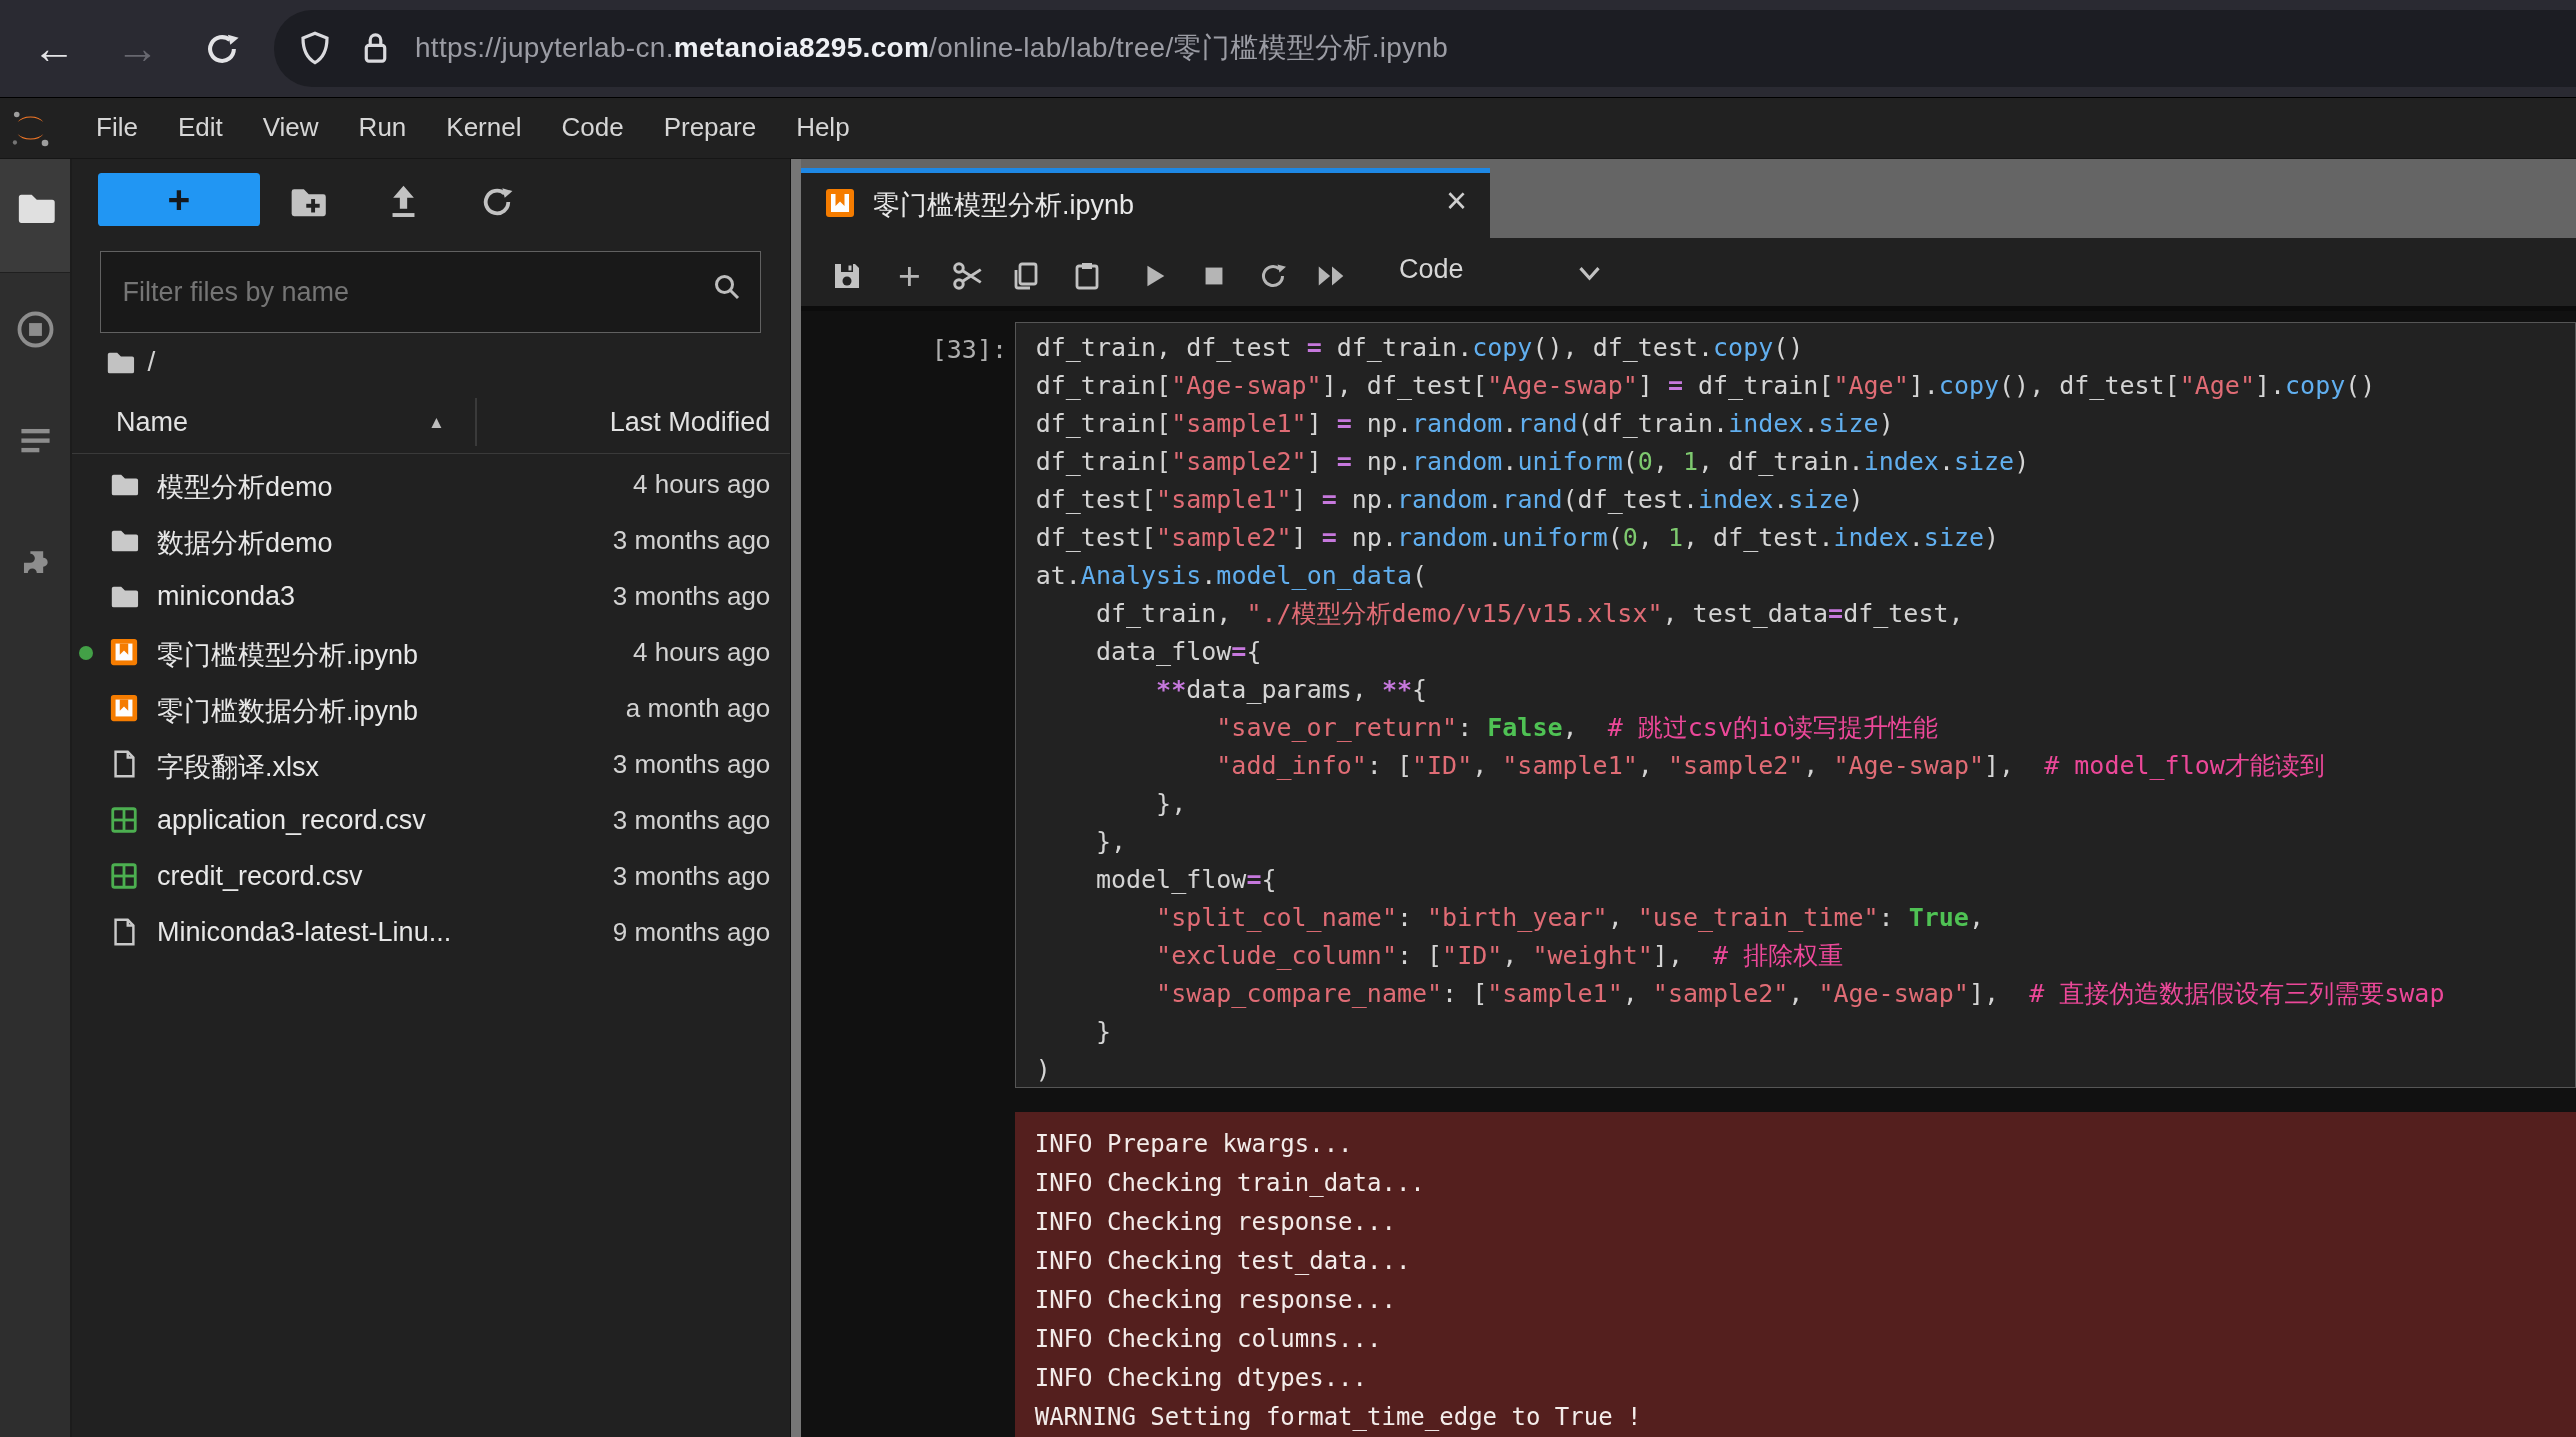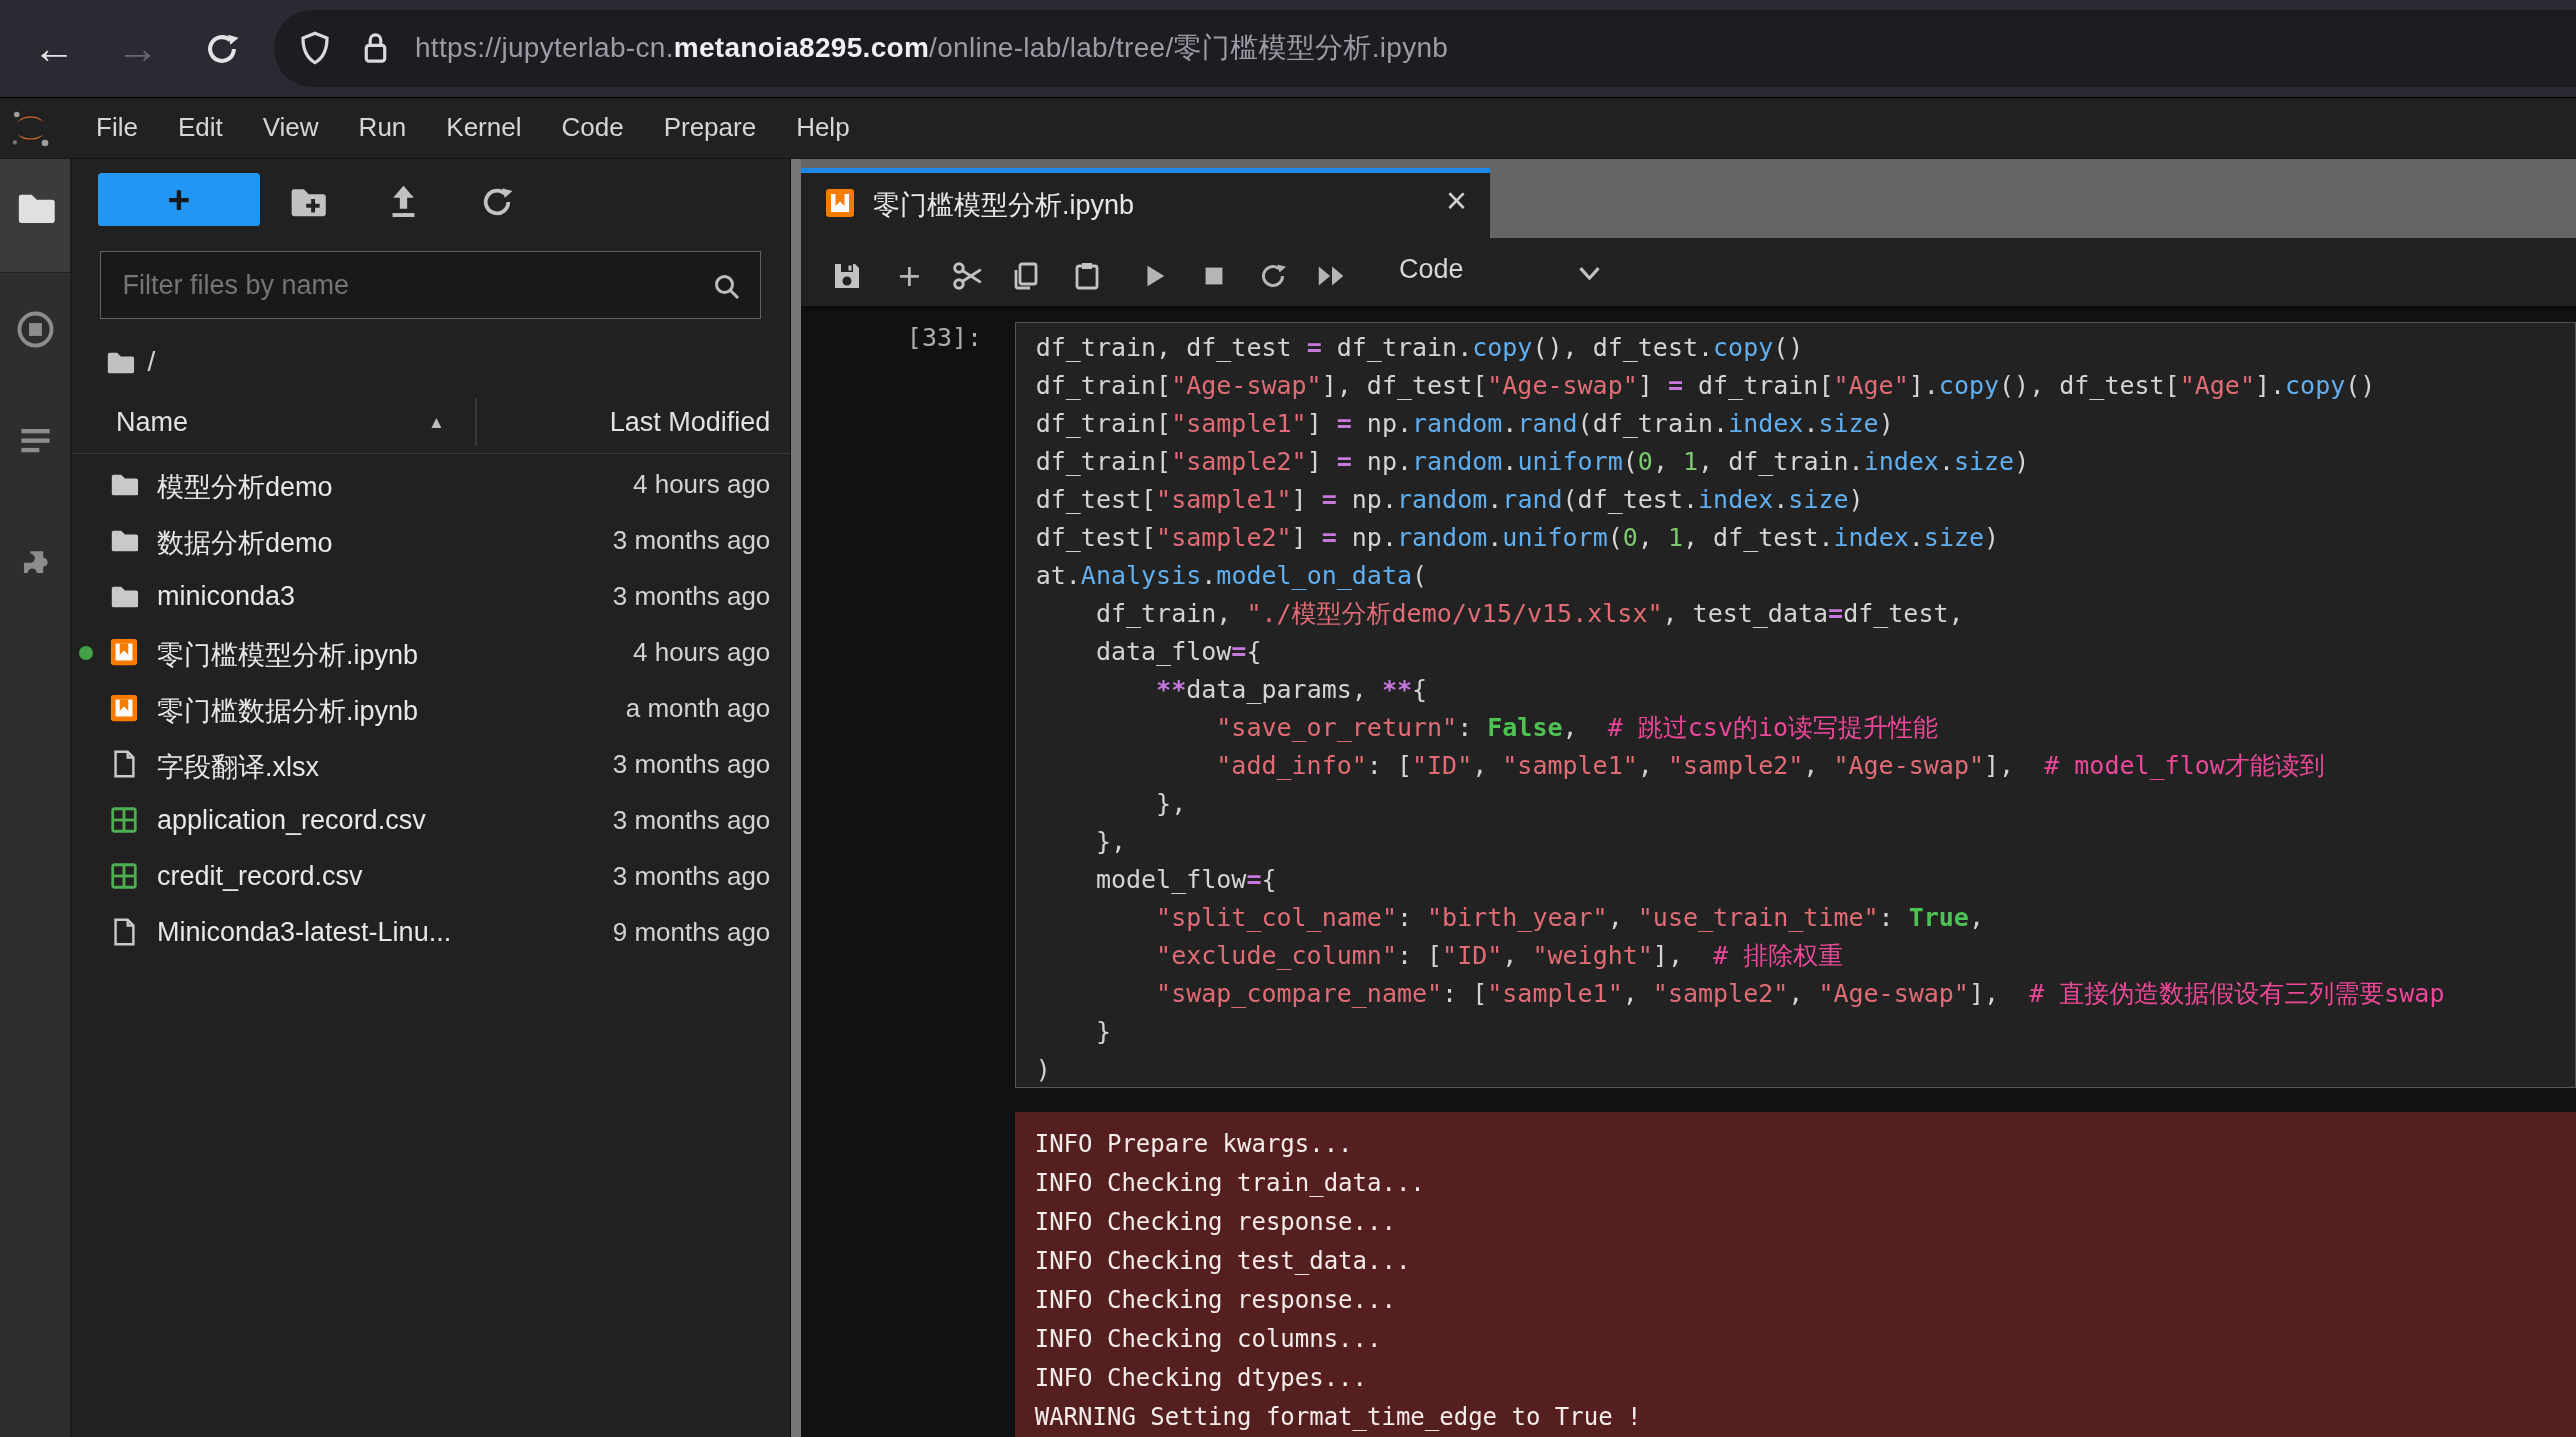--- a/index.html
+++ b/index.html
@@ -40,21 +40,21 @@
                align-items:center; justify-content:center; }
   .strip-divider { position:absolute; left:70px; top:0; width:2.7px; height:100%; background:#1c1c1c; }
 
   
   .filebrowser { position:absolute; left:72px; top:0; width:718px; height:100%; background:#212121; }
   .fb-newlauncher { position:absolute; left:26px; top:14.3px; width:162px; height:53px;
                     border-radius:3.6px; display:flex; align-items:center; justify-content:center;
                     color:#15181c; font-size:39px; font-weight:bold; }
   .fb-toolbtn { position:absolute; top:22.4px; width:54px; height:41px; display:flex;
                 align-items:center; justify-content:center; }
-  .fb-filter { position:absolute; left:28px; top:92px; width:661px; height:68px; }
+  .fb-filter { position:absolute; left:28px; top:92px; width:661px; height:82px; }
   .fb-filter input { width:100%; height:100%; background:#191919; border:1.8px solid #616161;
                      color:#cccccc; font-size:27px; padding:0 63px 0 21.5px;
                      font-family:"Liberation Sans", sans-serif; outline:none; }
   .fb-filter .search-ic { position:absolute; right:18px; top:19.7px; }
   .fb-crumb { position:absolute; left:33px; top:182px; height:41px; display:flex;
               align-items:center; gap:12.5px; color:#d2d2d2; font-size:28px; }
   .fb-header { position:absolute; left:0; top:234px; width:718px; height:61px;
                border-bottom:1.8px solid #3a3a3a; }
   .fb-header .hname { position:absolute; left:44px; top:14.3px; color:#e2e2e2; font-size:27px; }
   .fb-header .sort { position:absolute; left:356px; top:19.7px; color:#bdbdbd; font-size:17px; }
@@ -79,21 +79,21 @@
   .nbtab .tab-close { position:absolute; right:23px; top:7.2px; color:#cfcfcf; font-size:36px; }
 
   .nbtoolbar { position:absolute; left:0; top:79px; right:0; height:73px; background:#212121;
                border-bottom:5.4px solid #0c0c0c; }
   .tb-icon { position:absolute; top:18px; width:39px; height:39px; display:flex;
              align-items:center; justify-content:center; color:#b5b5b5; }
   .tb-celltype { position:absolute; left:565px; top:16px; color:#d6d6d6; font-size:27px;margin-left:33px; }
   .tb-chevron { position:absolute; left:775px; top:25px; }
 
   .nbcontent { position:absolute; left:0; top:152px; right:0; bottom:0; background:#111; }
-  .cell-prompt { position:absolute; left:81px; top:12px; width:125px; text-align:center;
+  .cell-prompt { position:absolute; left:81px; top:24px; width:125px; text-align:right;
                  color:#aeaeae; font-family:"DejaVu Sans Mono", monospace; font-size:25px; }
   .cell-editor { position:absolute; left:214px; right:0; top:10.7px; height:766px;
                  background:#222222; border:1.8px solid #565656; padding:6.3px 0 0 19.7px; overflow:hidden; }
   .cell-editor pre { font-family:"DejaVu Sans Mono", monospace; font-size:25px; line-height:38px;
                      color:#d4d4d4; white-space:pre; }
   .tk-op  { color:#c678dd; font-weight:bold; }
   .tk-str { color:#e06c75; }
   .tk-fn  { color:#61afef; }
   .tk-num { color:#7ec96f; }
   .tk-kw  { color:#4fc254; font-weight:bold; }

